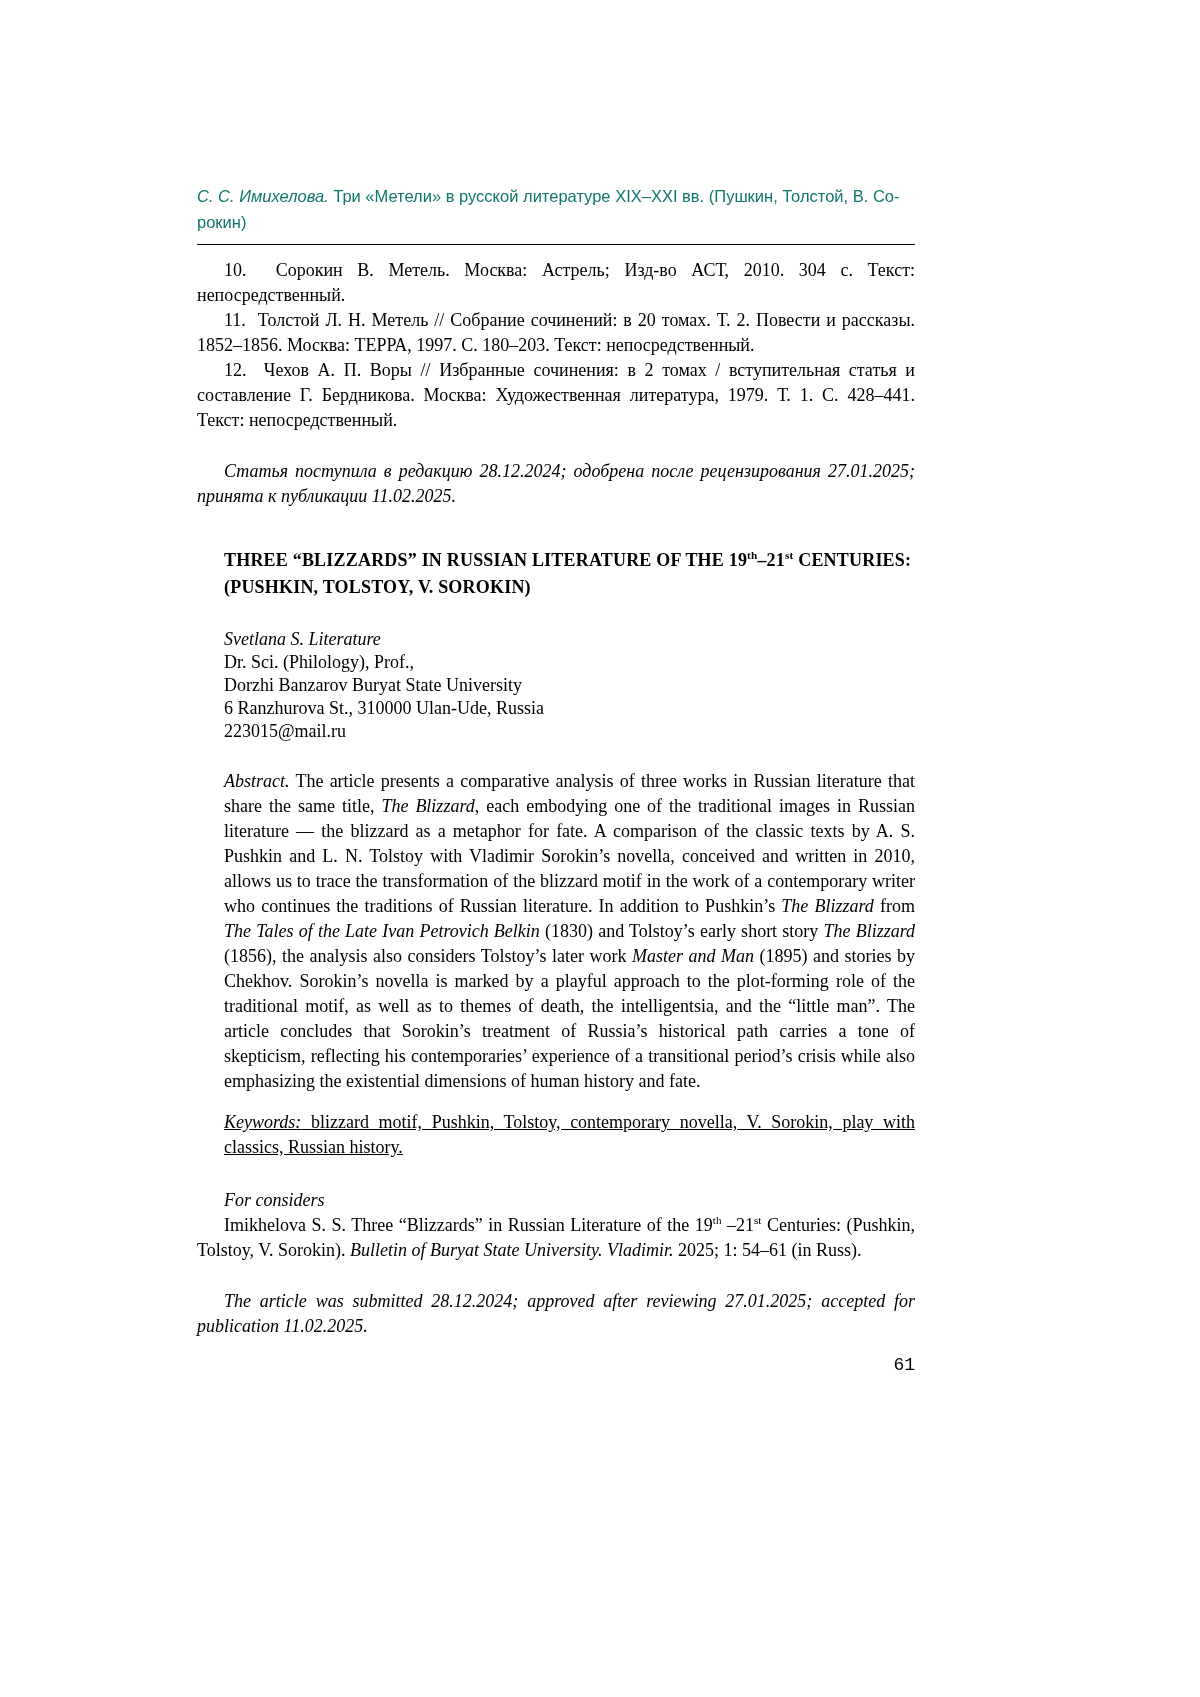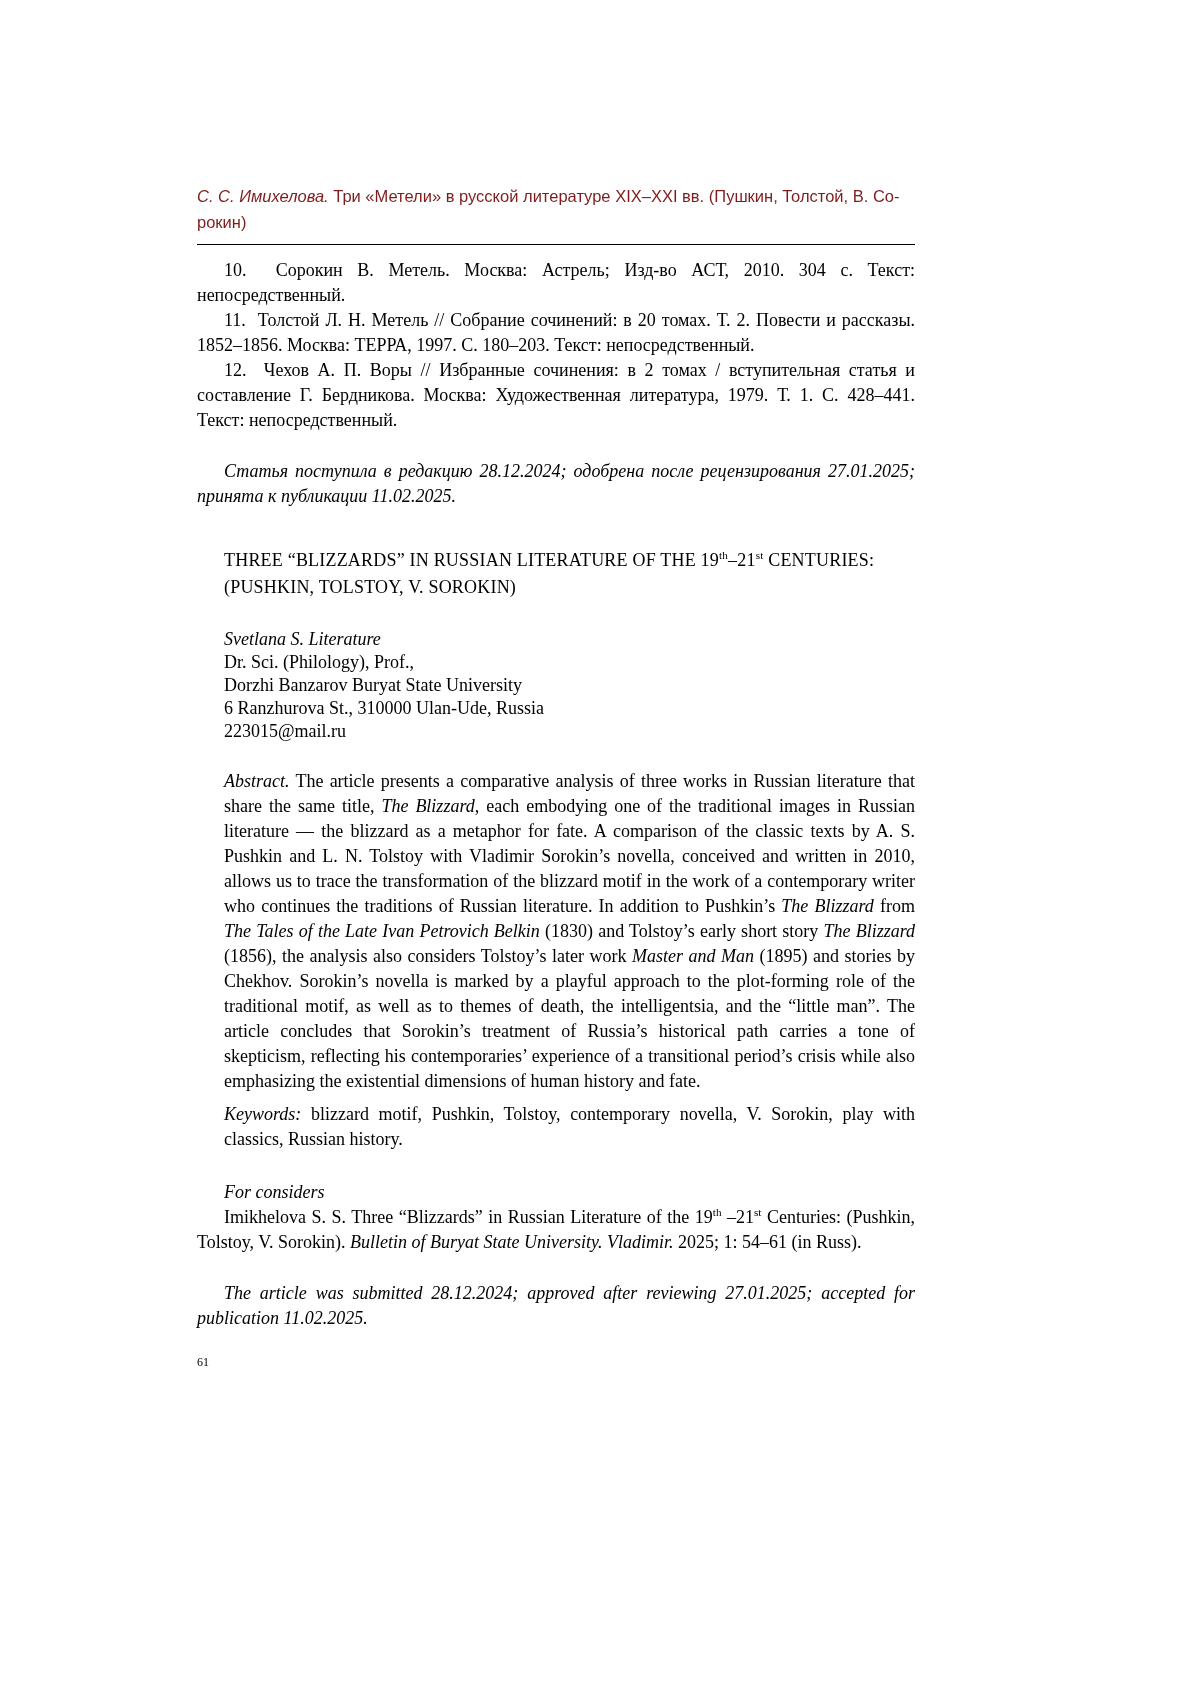--- a/index.html
+++ b/index.html
@@ -17,64 +17,65 @@
   .content {
     position: absolute;
     left: 197px;
     top: 183px;
     width: 718px;
   }
   .running-header {
     font-family: "Liberation Sans", sans-serif;
     font-size: 16.5px;
     line-height: 26px;
-    color: #7f1d1d;
+    color: #0f766e;
   }
   .rule {
     border-bottom: 1.6px solid #000;
     margin-top: 9px;
   }
   p { margin: 0; }
   .body-text, .refs p, .note, .citation, .keywords, .abstract, .author p, .title, .citation-heading {
     font-size: 18px;
     line-height: 25px;
   }
   .refs { margin-top: 13px; }
   .refs p { text-align: justify; text-indent: 27px; }
   .it { font-style: italic; }
   .it-block { font-style: italic; }
   .just { text-align: justify; }
   .indent { text-indent: 27px; }
   .block-indent { margin-left: 27px; }
   .note-ru { margin-top: 26px; }
   .title {
-    font-weight: normal;
+    font-weight: bold;
     margin: 38px 0 0 27px;
     font-size: 18px;
     line-height: 27px;
     letter-spacing: 0.2px;
   }
   .author { margin-top: 27px; }
   .author p { line-height: 23px; }
   .abstract { margin-top: 26px; }
-  .keywords { margin-top: 8px; }
+  .keywords { margin-top: 16px; text-decoration: underline; }
   .citation-heading { margin-top: 28px; }
   .note-en { margin-top: 26px; }
   .sup {
     font-size: 0.62em;
     vertical-align: super;
     line-height: 0;
   }
   .page-number {
     position: absolute;
     top: 1355px;
     left: 197px;
     width: 718px;
-    text-align: left;
-    font-size: 12px;
+    text-align: right;
+    font-size: 18px;
+    font-family: Liberation Mono, monospace;
   }
 </style>
 </head>
 <body>
 
 <div class="page">
   <div class="content">
 
     <div class="running-header"><span class="it">С. С. Имихелова.</span><span> Три «Метели» в русской литературе XIX–XXI вв. (Пушкин, Толстой, В. Со-</span><br><span>рокин)</span></div>
     <div class="rule"></div>

